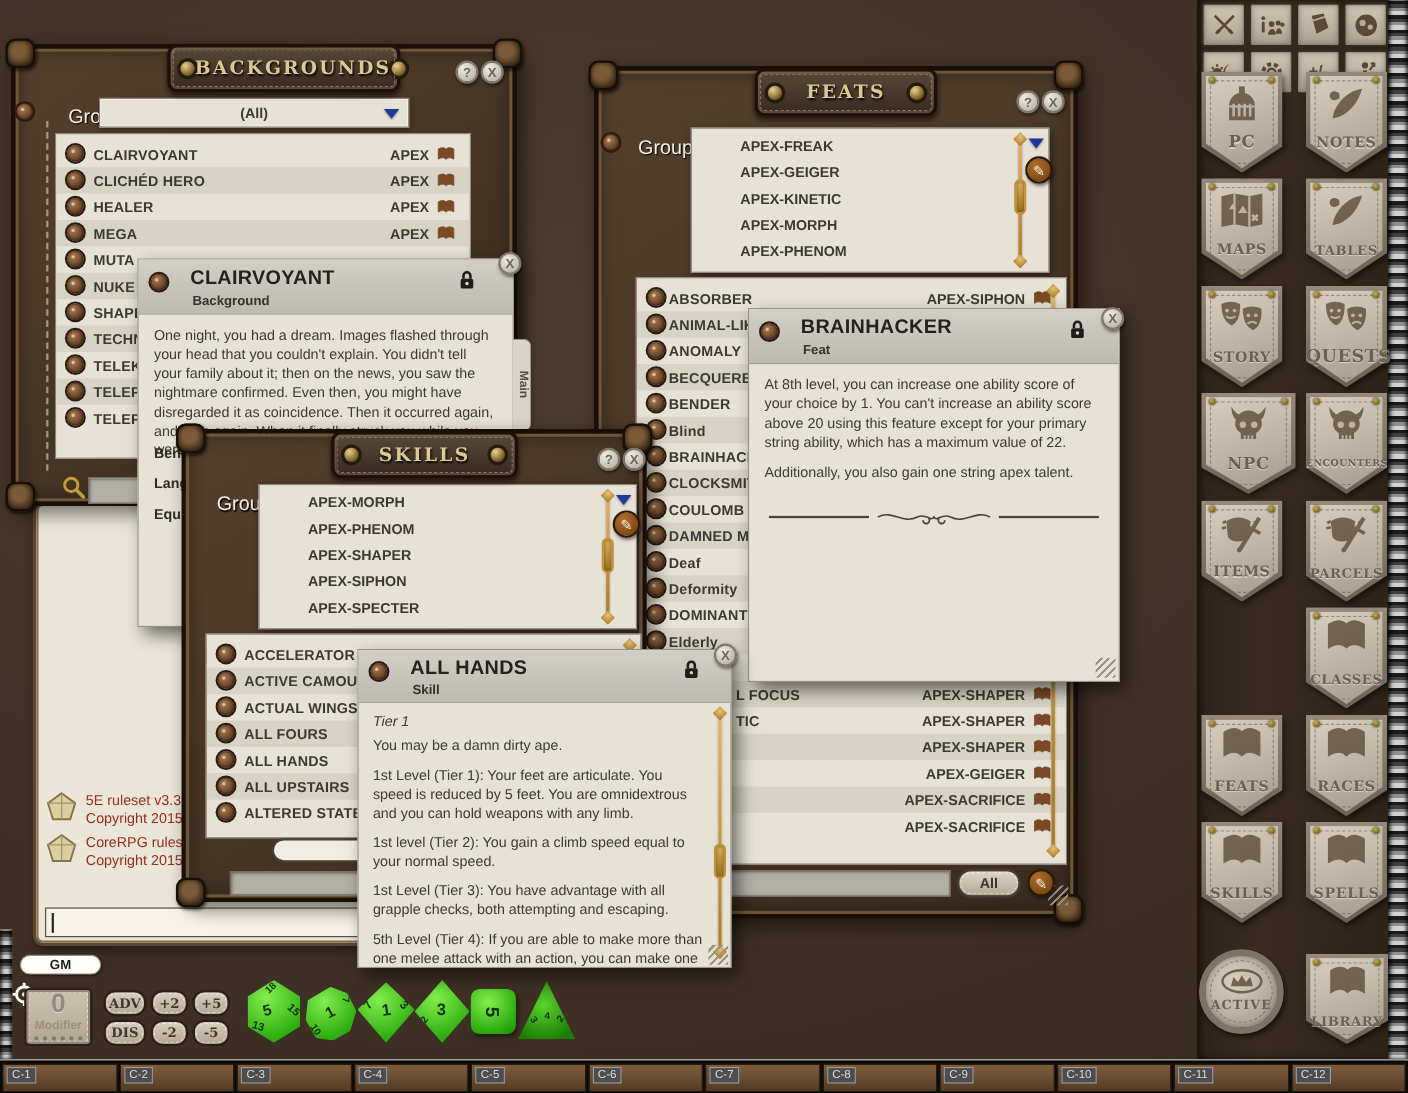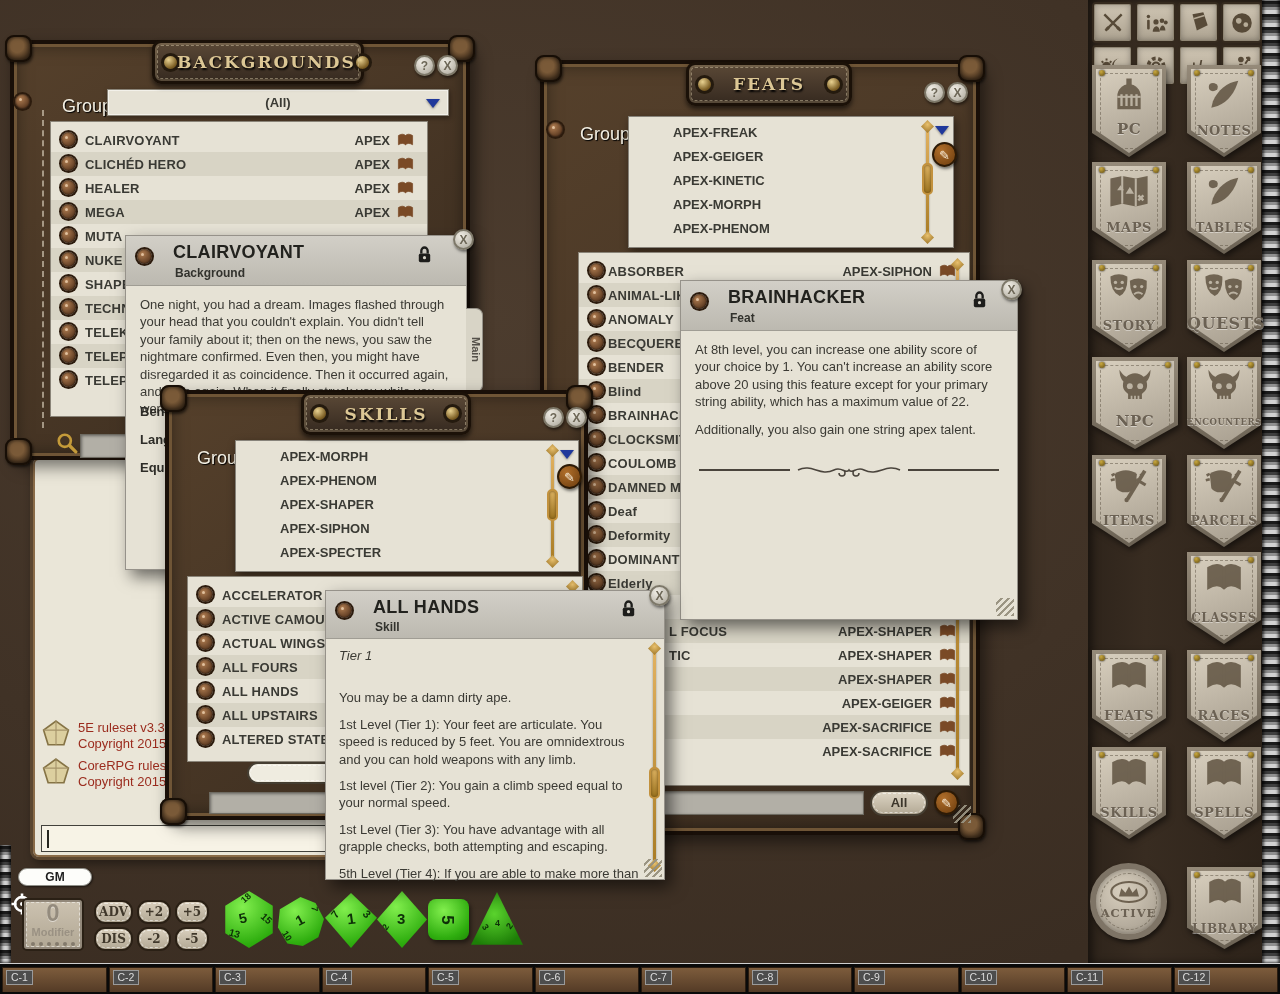--- a/index.html
+++ b/index.html
@@ -496,21 +496,21 @@
     <div class="stitchv" style="left:28px;top:66px;height:318px"></div>
     <div class="plaque" style="left:138px;top:-4px;width:212px;height:44px">
       <span class="rivet"></span>
       <span class="ptitle">BACKGROUNDS</span>
       <span class="rivet"></span>
     </div>
     <div class="cbtn" style="left:400px;top:11px">?</div>
     <div class="cbtn" style="left:423px;top:11px">X</div>
     <span class="stud" style="left:1px;top:50px"></span>
     <span class="grouplbl" style="left:48px;top:52px">Group</span>
-    <div class="paper" style="position:absolute;left:93px;top:45px;width:342px;height:27px">
+    <div class="paper" style="position:absolute;left:76px;top:45px;width:282px;height:27px">
       <div style="text-align:center;line-height:25px;font-size:13px;font-weight:bold;color:#3a3a34">(All)</div>
       <span class="bluearrow" style="right:8px;top:9px"></span>
     </div>
     <div class="list" style="left:36px;top:77px;width:378px;height:296px">
       <div class="row">
           <span class="stud"></span>
           <span class="rname">CLAIRVOYANT</span>
           <span class="rgroup">APEX</span>
           <svg class="book" width="17" height="15" viewBox="0 0 24 20" fill="#7a4a26" stroke="#7a4a26">
             <use href="#sym-book"></use>
@@ -843,21 +843,21 @@
       <span class="ptitle2">ALL HANDS</span>
       <span class="psub" style="top:29px">Skill</span>
       <span class="plock" style="right:28px;top:8px">
         <svg width="15" height="19" viewBox="0 0 14 18" fill="#1d1d1b" stroke="#1d1d1b">
             <use href="#sym-lock"></use>
           </svg>
         </span>
     </div>
     <div class="cbtn" style="right:-6px;top:-6px">X</div>
     <div class="pbody" style="height:242px;overflow:hidden;padding:8px 24px 8px 13px">
-      <p style="font-style:italic;margin-bottom:25px">Tier 1</p>
+      <p style="font-style:italic;margin-bottom:5px">Tier 1</p>
       <p style="margin-bottom:9px">You may be a damn dirty ape.</p>
       <p style="margin-bottom:9px">1st Level (Tier 1): Your feet are articulate. You speed is reduced by 5 feet. You are omnidextrous and you can hold weapons with any limb.</p>
       <p style="margin-bottom:9px">1st level (Tier 2): You gain a climb speed equal to your normal speed.</p>
       <p style="margin-bottom:9px">1st Level (Tier 3): You have advantage with all grapple checks, both attempting and escaping.</p>
       <p>5th Level (Tier 4): If you are able to make more than one melee attack with an action, you can make one additional</p>
     </div>
     <div class="vscroll" style="right:8px;top:58px;bottom:14px">
       <div class="vhandle" style="top:118px"></div>
     </div>
     <div class="rsz" style="right:2px;bottom:2px"></div>

